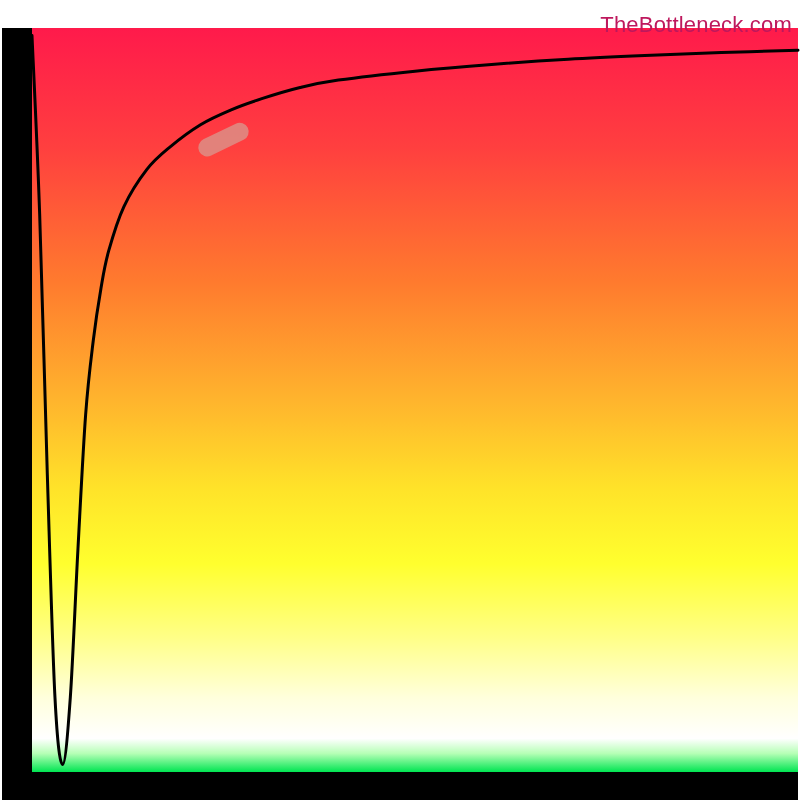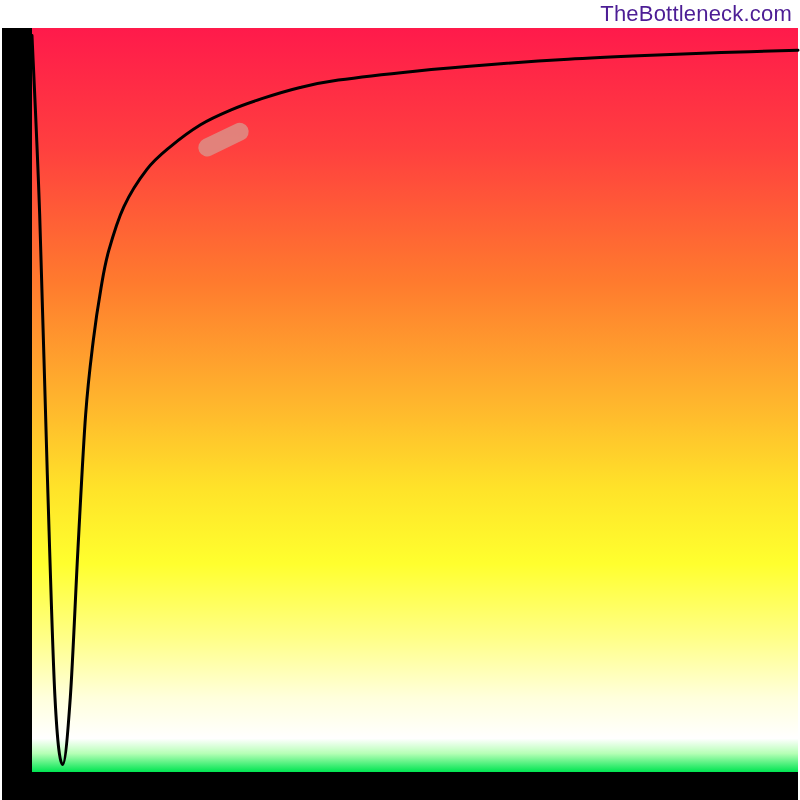--- a/index.html
+++ b/index.html
@@ -10,26 +10,26 @@
     overflow: hidden;
   }
   .root {
     position: relative;
     width: 800px;
     height: 800px;
     background: #ffffff;
   }
   .watermark {
     position: absolute;
-    top: 1px;
+    top: 12px;
     right: 8px;
     font-family: Arial, Helvetica, sans-serif;
     font-size: 22px;
     font-weight: 400;
-    color: #4c1d95;
+    color: #be185d;
     letter-spacing: 0.2px;
     user-select: none;
   }
   svg {
     display: block;
   }
 </style>
 </head>
 <body>
 

